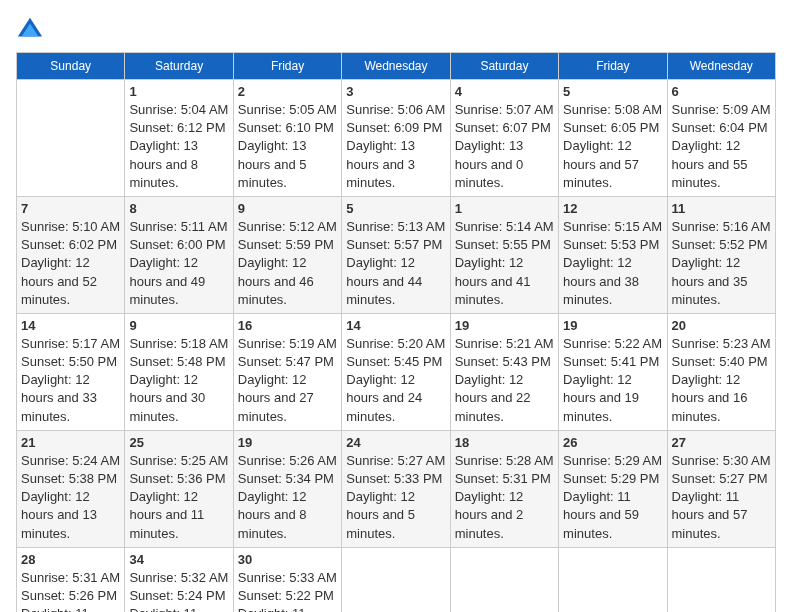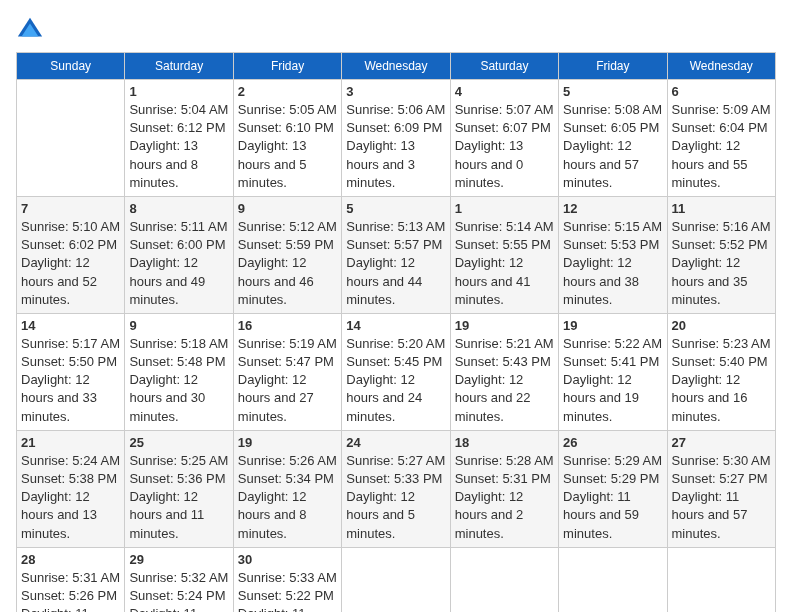--- a/index.html
+++ b/index.html
@@ -239,21 +239,21 @@
           <span class="day-num">27</span>
           <div class="cell-info">Sunrise: 5:30 AM<br>Sunset: 5:27 PM<br>Daylight: 11 hours and 57 minutes.</div>
         </td>
       </tr>
       <tr>
         <td>
           <span class="day-num">28</span>
           <div class="cell-info">Sunrise: 5:31 AM<br>Sunset: 5:26 PM<br>Daylight: 11 hours and 54 minutes.</div>
         </td>
         <td>
-          <span class="day-num">29</span>
+          <span class="day-num">34</span>
           <div class="cell-info">Sunrise: 5:32 AM<br>Sunset: 5:24 PM<br>Daylight: 11 hours and 51 minutes.</div>
         </td>
         <td>
           <span class="day-num">30</span>
           <div class="cell-info">Sunrise: 5:33 AM<br>Sunset: 5:22 PM<br>Daylight: 11 hours and 48 minutes.</div>
         </td>
         <td class="empty-cell"></td>
         <td class="empty-cell"></td>
         <td class="empty-cell"></td>
         <td class="empty-cell"></td>

